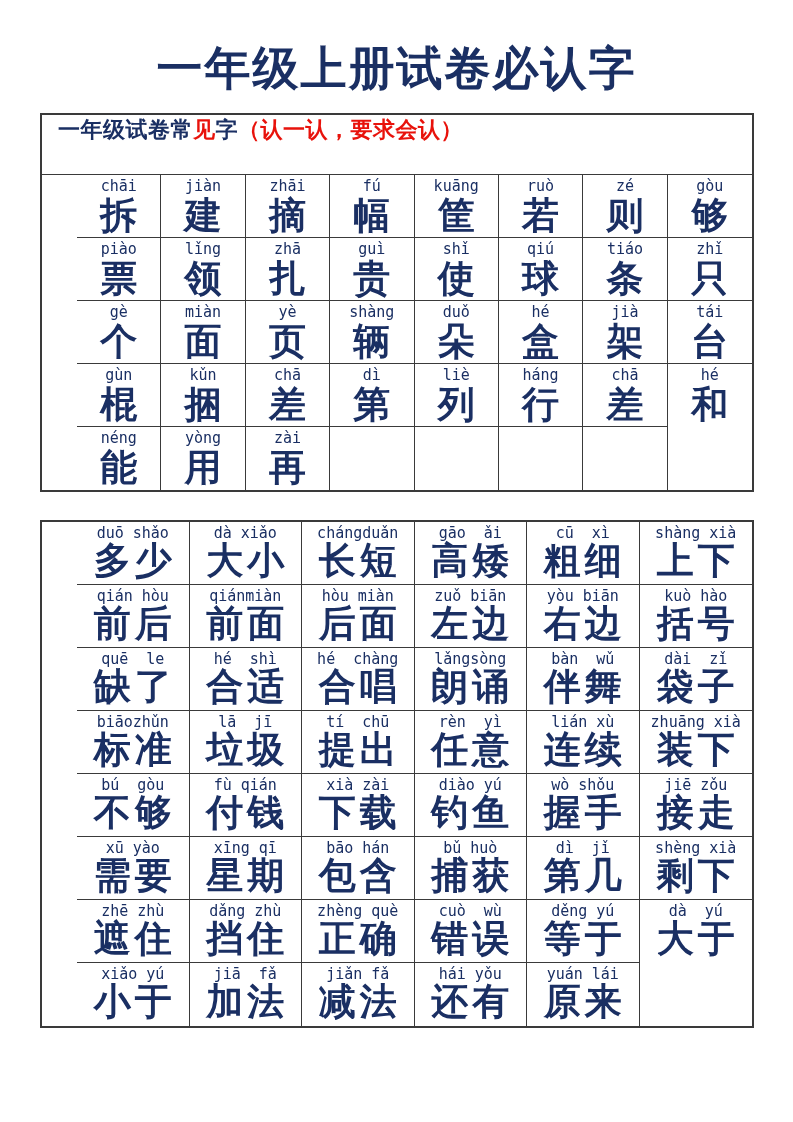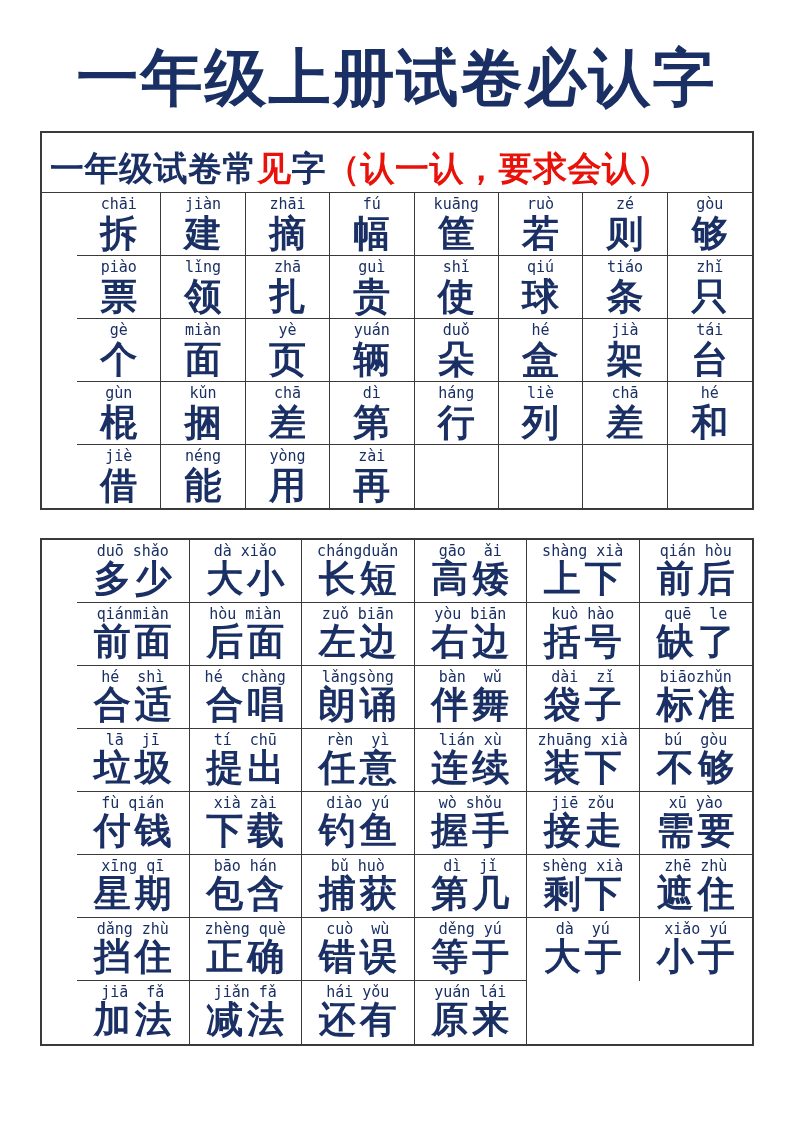--- a/index.html
+++ b/index.html
@@ -7,39 +7,39 @@
     width: 793px; height: 1122px;
     background: #ffffff;
     font-family: "Liberation Sans", sans-serif;
     overflow: hidden;
   }
   .page { width: 793px; height: 1122px; position: relative; }
 
   .title {
     margin-top: 42px;
     text-align: center;
-    font-size: 62px;
+    font-size: 46px;
     font-weight: 900;
     letter-spacing: 2px;
     color: #1a2f63;
     line-height: 1.15;
     white-space: nowrap;
   }
 
   .section { width: 714px; margin-left: 40px; border: 2px solid #3a3a3a; }
   .section1 { margin-top: 18px; }
   .section2 { margin-top: 28px; }
 
   .box-header {
     height: 60px;
     display: flex;
-    align-items: flex-end;
-    padding-left: 8px;
+    align-items: flex-start;
+    padding-left: 16px;
     border-bottom: 1px solid #3a3a3a;
-    font-size: 34px;
+    font-size: 22px;
     font-weight: 700;
     white-space: nowrap;
     letter-spacing: 0.5px;
   }
   .box-header .navy { color: #1a2f63; }
   .box-header .red  { color: #e8120b; }
 
   .grid { display: grid; padding-left: 35px; }
   .grid-8 { grid-template-columns: repeat(8, 1fr); }
   .grid-6 { grid-template-columns: repeat(6, 1fr); }
@@ -161,21 +161,21 @@
         </div>
         <div class="cell">
           <div class="pinyin">miàn</div>
           <div class="hanzi">面</div>
         </div>
         <div class="cell">
           <div class="pinyin">yè</div>
           <div class="hanzi">页</div>
         </div>
         <div class="cell">
-          <div class="pinyin">yuán</div>
+          <div class="pinyin">shàng</div>
           <div class="hanzi">辆</div>
         </div>
         <div class="cell">
           <div class="pinyin">duǒ</div>
           <div class="hanzi">朵</div>
         </div>
         <div class="cell">
           <div class="pinyin">hé</div>
           <div class="hanzi">盒</div>
         </div>
@@ -197,40 +197,36 @@
         </div>
         <div class="cell">
           <div class="pinyin">chā</div>
           <div class="hanzi">差</div>
         </div>
         <div class="cell">
           <div class="pinyin">dì</div>
           <div class="hanzi">第</div>
         </div>
         <div class="cell">
+          <div class="pinyin">liè</div>
+          <div class="hanzi">列</div>
+        </div>
+        <div class="cell">
           <div class="pinyin">háng</div>
           <div class="hanzi">行</div>
         </div>
         <div class="cell">
-          <div class="pinyin">liè</div>
-          <div class="hanzi">列</div>
-        </div>
-        <div class="cell">
           <div class="pinyin">chā</div>
           <div class="hanzi">差</div>
         </div>
         <div class="cell">
           <div class="pinyin">hé</div>
           <div class="hanzi">和</div>
         </div>
         <div class="cell">
-          <div class="pinyin">jiè</div>
-          <div class="hanzi">借</div>
-        </div>
-        <div class="cell">
           <div class="pinyin">néng</div>
           <div class="hanzi">能</div>
         </div>
         <div class="cell">
           <div class="pinyin">yòng</div>
           <div class="hanzi">用</div>
         </div>
         <div class="cell">
           <div class="pinyin">zài</div>
           <div class="hanzi">再</div>
@@ -266,20 +262,24 @@
         </div>
         <div class="cell">
           <div class="pinyin">chángduǎn</div>
           <div class="hanzi">长短</div>
         </div>
         <div class="cell">
           <div class="pinyin">gāo  ǎi</div>
           <div class="hanzi">高矮</div>
         </div>
         <div class="cell">
+          <div class="pinyin">cū  xì</div>
+          <div class="hanzi">粗细</div>
+        </div>
+        <div class="cell">
           <div class="pinyin">shàng xià</div>
           <div class="hanzi">上下</div>
         </div>
         <div class="cell">
           <div class="pinyin">qián hòu</div>
           <div class="hanzi">前后</div>
         </div>
         <div class="cell">
           <div class="pinyin">qiánmiàn</div>
           <div class="hanzi">前面</div>

